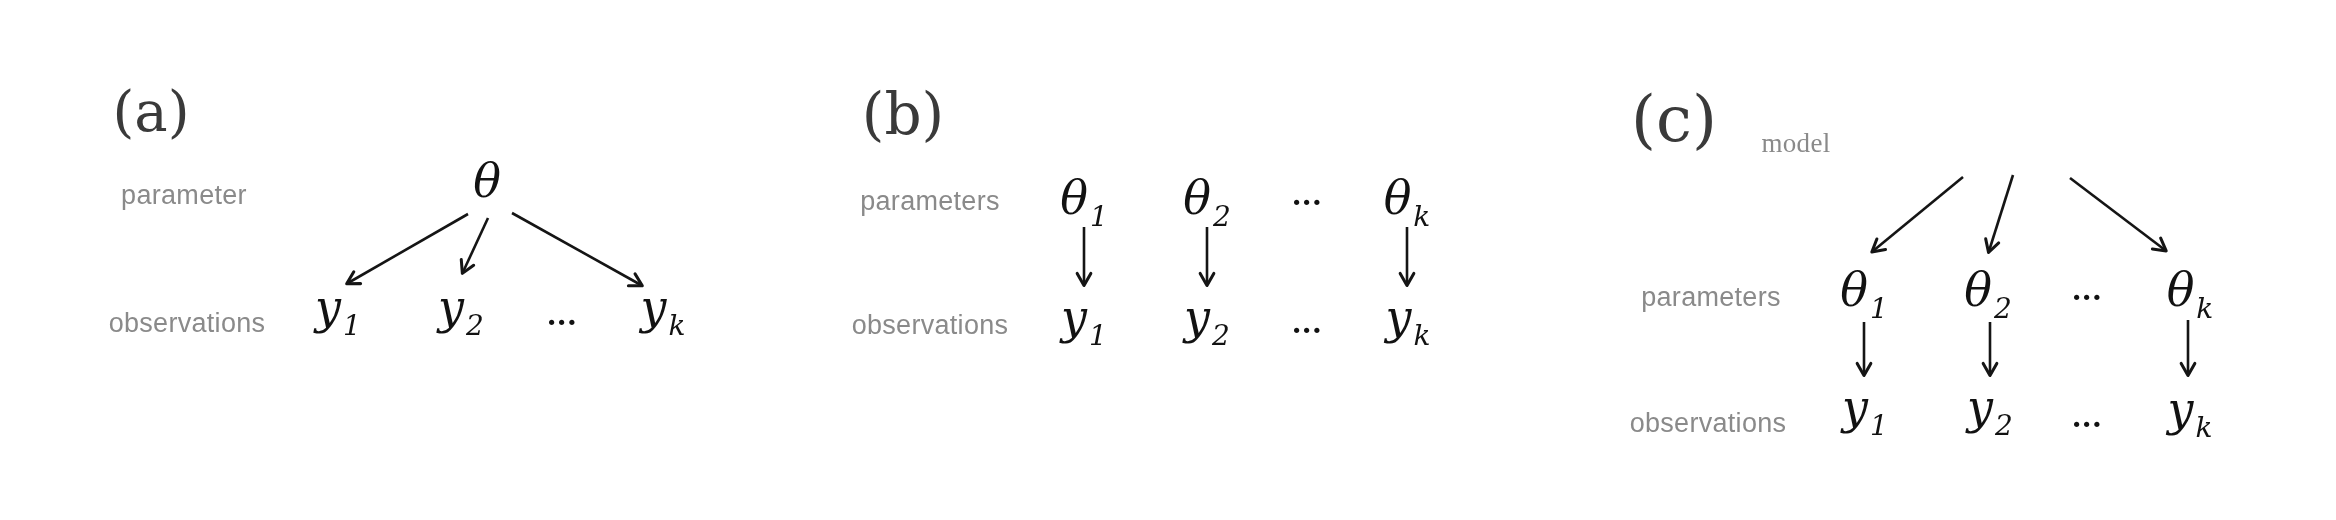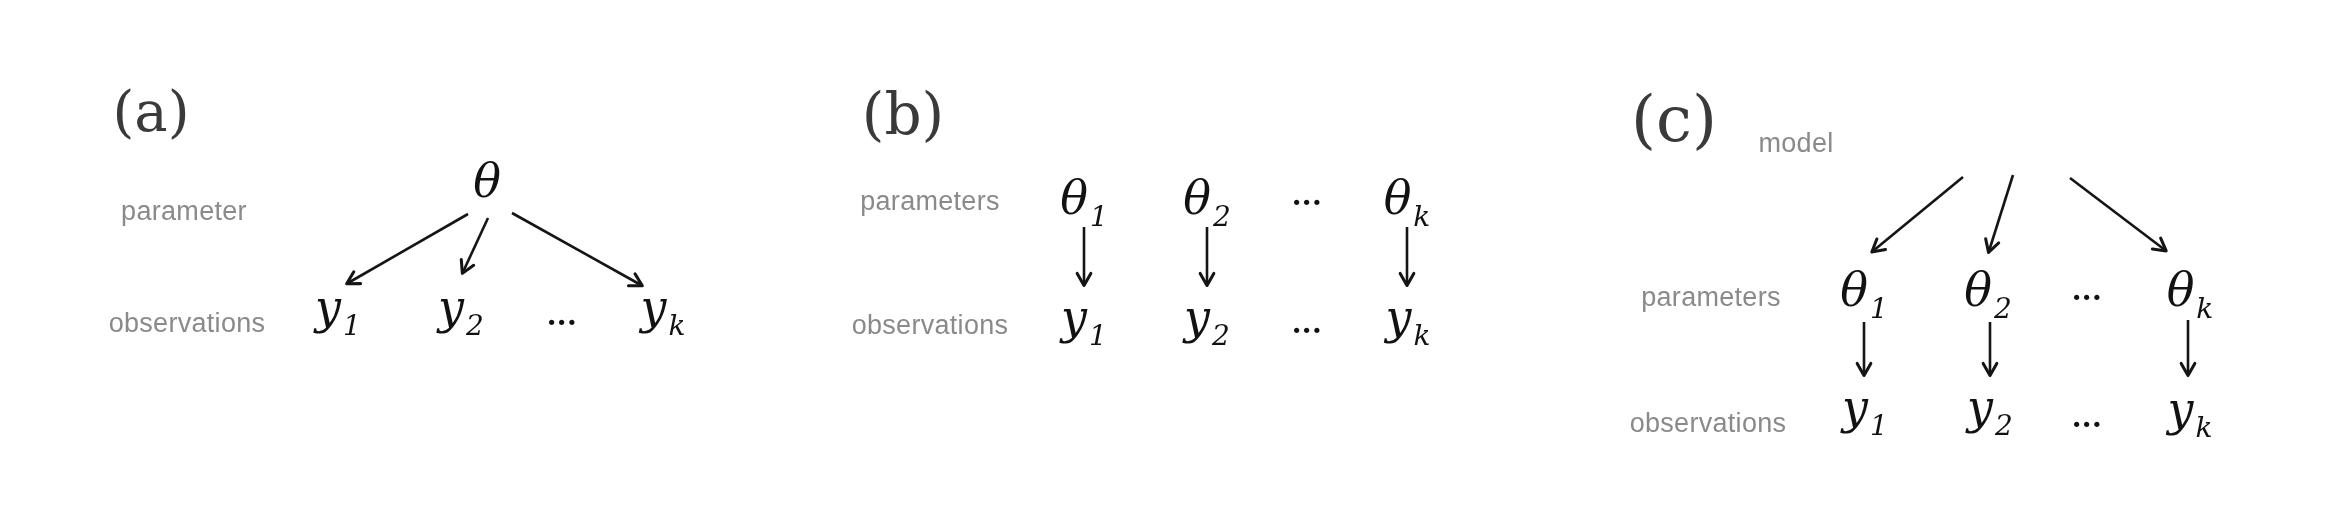--- a/index.html
+++ b/index.html
@@ -90,21 +90,21 @@
     <line x1="2013" y1="175" x2="1989" y2="251" marker-end="url(#arr)"></line>
     <line x1="2070" y1="178" x2="2165" y2="250" marker-end="url(#arr)"></line>
 
     <line x1="1864" y1="322" x2="1864" y2="374" marker-end="url(#arr)"></line>
     <line x1="1990" y1="322" x2="1990" y2="374" marker-end="url(#arr)"></line>
     <line x1="2188" y1="320" x2="2188" y2="374" marker-end="url(#arr)"></line>
   </svg>
 
   <div class="pos tag tag-a" style="left:151px; top:112px;">(a)</div>
 
-  <div class="pos rowlabel" style="left:184px; top:212px;">parameter</div>
+  <div class="pos rowlabel" style="left:184px; top:196px;">parameter</div>
 
   <div class="pos math" style="left:488px; top:186px;"><span>θ</span><span class="sub"></span></div>
 
   <div class="pos rowlabel" style="left:187px; top:324px;">observations</div>
 
   <div class="pos math" style="left:338px; top:312px;"><span>y</span><span class="sub">1</span></div>
   <div class="pos math" style="left:461px; top:312px;"><span>y</span><span class="sub">2</span></div>
   <div class="pos dots" style="left:562px; top:316px;">...</div>
   <div class="pos math" style="left:663px; top:312px;"><span>y</span><span class="sub">k</span></div>
 
@@ -119,21 +119,21 @@
 
   <div class="pos rowlabel" style="left:930px; top:326px;">observations</div>
 
   <div class="pos math" style="left:1084px; top:322px;"><span>y</span><span class="sub">1</span></div>
   <div class="pos math" style="left:1207px; top:322px;"><span>y</span><span class="sub">2</span></div>
   <div class="pos dots" style="left:1307px; top:324px;">...</div>
   <div class="pos math" style="left:1408px; top:322px;"><span>y</span><span class="sub">k</span></div>
 
   <div class="pos tag tag-c" style="left:1674px; top:120px;">(c)</div>
 
-  <div class="pos rowlabel" style="left:1796px; top:144px;">model</div>
+  <div class="pos rowlabel" style="left:1796px; top:144px;font-family:Liberation Serif, serif;">model</div>
 
 
   <div class="pos rowlabel" style="left:1711px; top:298px;">parameters</div>
 
   <div class="pos math" style="left:1864px; top:295px;"><span>θ</span><span class="sub">1</span></div>
   <div class="pos math" style="left:1988px; top:295px;"><span>θ</span><span class="sub">2</span></div>
   <div class="pos dots" style="left:2087px; top:291px;">...</div>
   <div class="pos math" style="left:2190px; top:295px;"><span>θ</span><span class="sub">k</span></div>
 
   <div class="pos rowlabel" style="left:1708px; top:424px;">observations</div>

